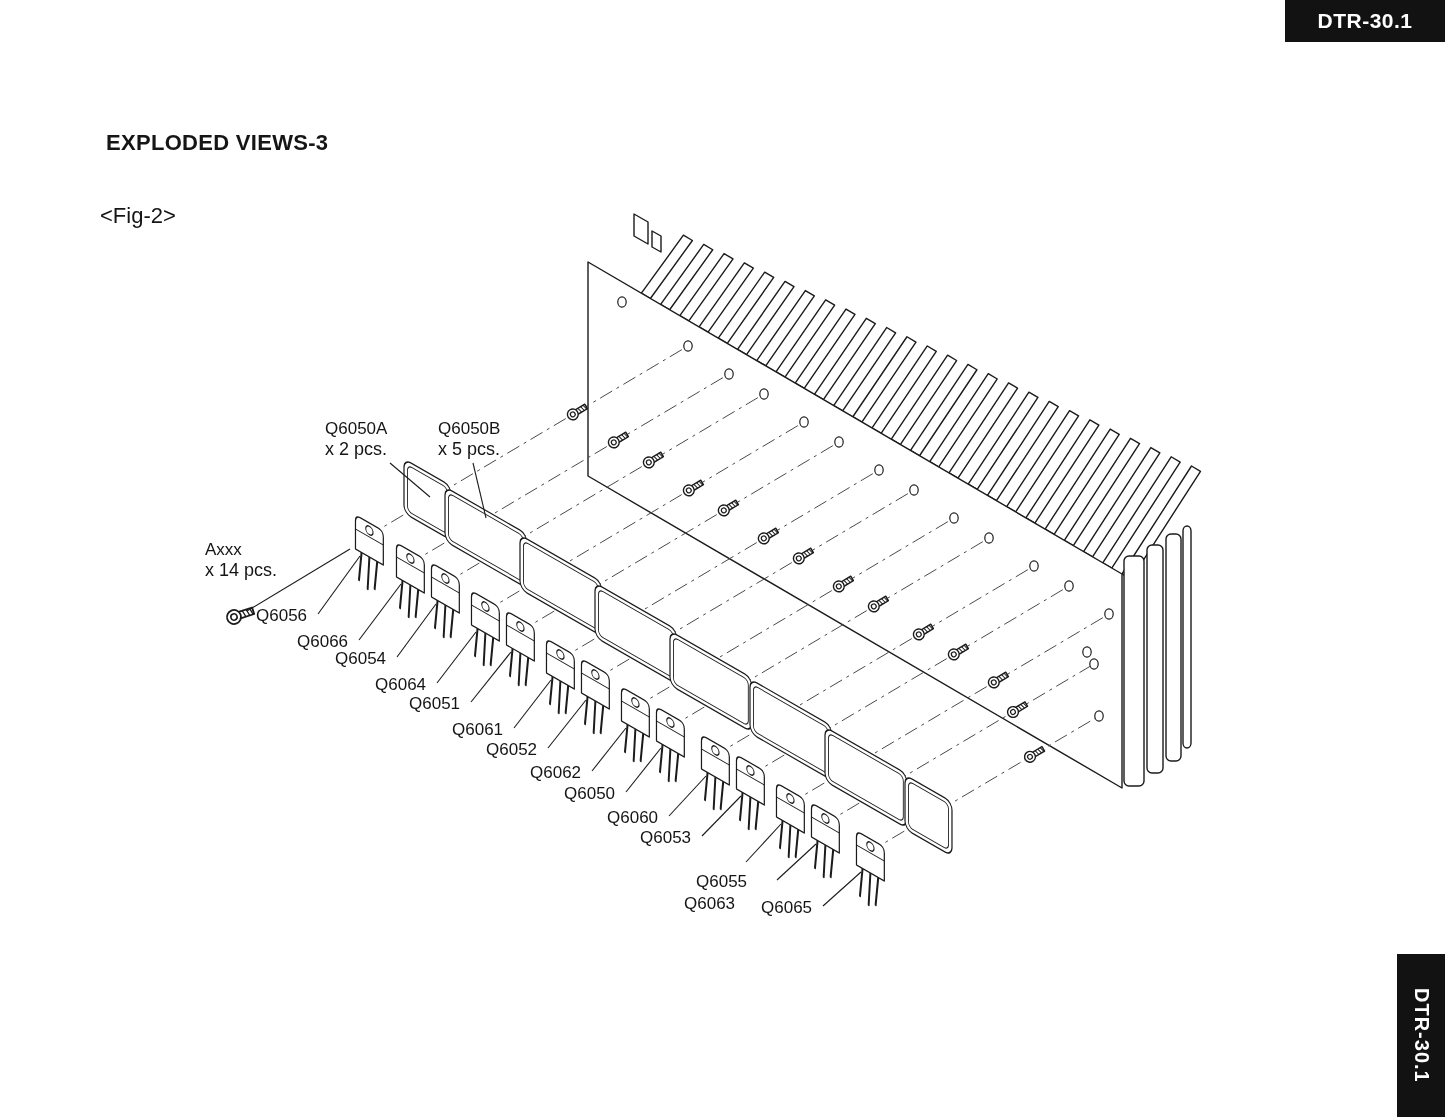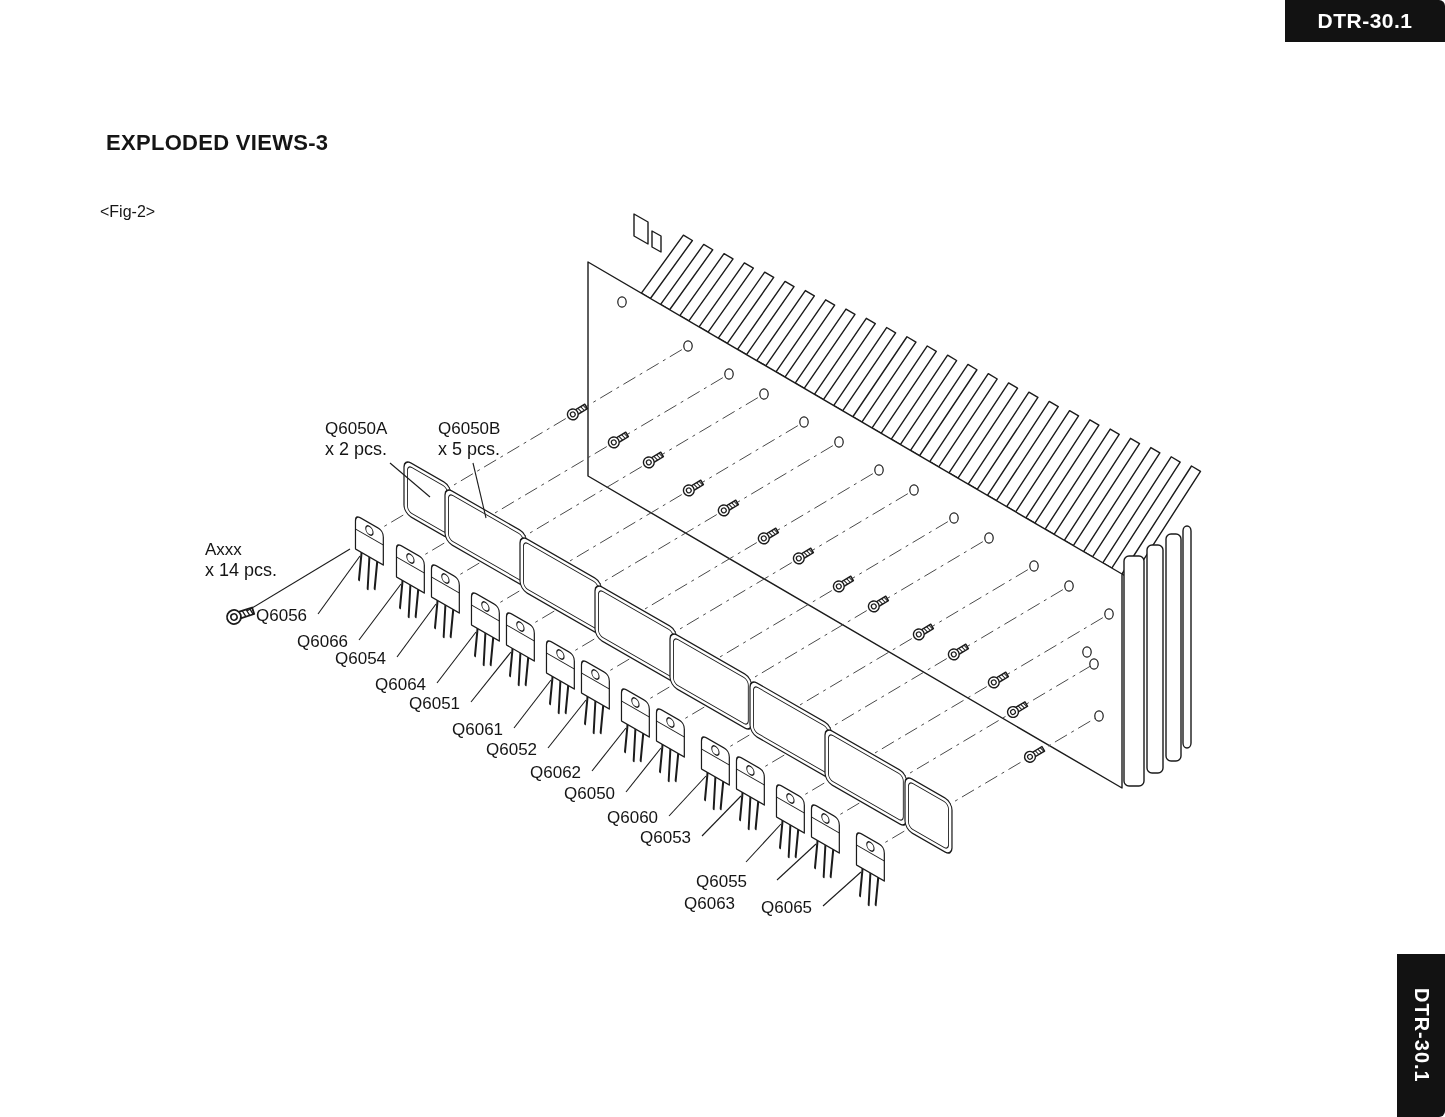--- a/index.html
+++ b/index.html
@@ -1,25 +1,25 @@
 <!DOCTYPE html>
 <html><head>
 <meta charset="utf-8">
 <style>
   html,body{margin:0;padding:0;background:#ffffff;}
   .page{position:relative;width:1445px;height:1117px;background:#ffffff;overflow:hidden;
-        font-family:"Liberation Sans",sans-serif;color:#151515;border-radius:6px;}
+        font-family:"Liberation Sans",sans-serif;color:#151515;}
   .corner-badge{position:absolute;top:0;right:0;width:160px;height:42px;background:#121212;
         color:#ffffff;font-weight:700;font-size:21px;display:flex;align-items:center;
         justify-content:center;letter-spacing:.5px;}
   .side-badge{position:absolute;right:0;bottom:0;width:48px;height:163px;background:#121212;
         color:#ffffff;display:flex;align-items:center;justify-content:center;}
   .side-badge span{writing-mode:vertical-rl;font-weight:700;font-size:20px;letter-spacing:1px;}
   .title{position:absolute;left:90px;top:114px;margin:16px;font-size:22px;font-weight:700;letter-spacing:.3px;}
-  .fig-label{position:absolute;left:100px;top:203px;font-size:16px;}
+  .fig-label{position:absolute;left:100px;top:203px;font-size:22px;}
   #diagram{position:absolute;left:0;top:0;width:1445px;height:1117px;}
   .part-label{position:absolute;font-weight:400;font-size:17px;white-space:nowrap;}
   .callout{position:absolute;white-space:nowrap;line-height:1.15;}
   .callout .c-name{font-weight:400;font-size:17px;}
   .callout .c-qty{font-weight:400;font-size:18px;}
   
   .shape{fill:#ffffff;stroke:#1b1b1b;stroke-width:1.4;stroke-linejoin:round;}
   .nofill{fill:none;stroke:#1b1b1b;stroke-width:1;}
   .hole{fill:#ffffff;stroke:#1b1b1b;stroke-width:1.2;}
   .thin{fill:none;stroke:#1b1b1b;stroke-width:1;}

